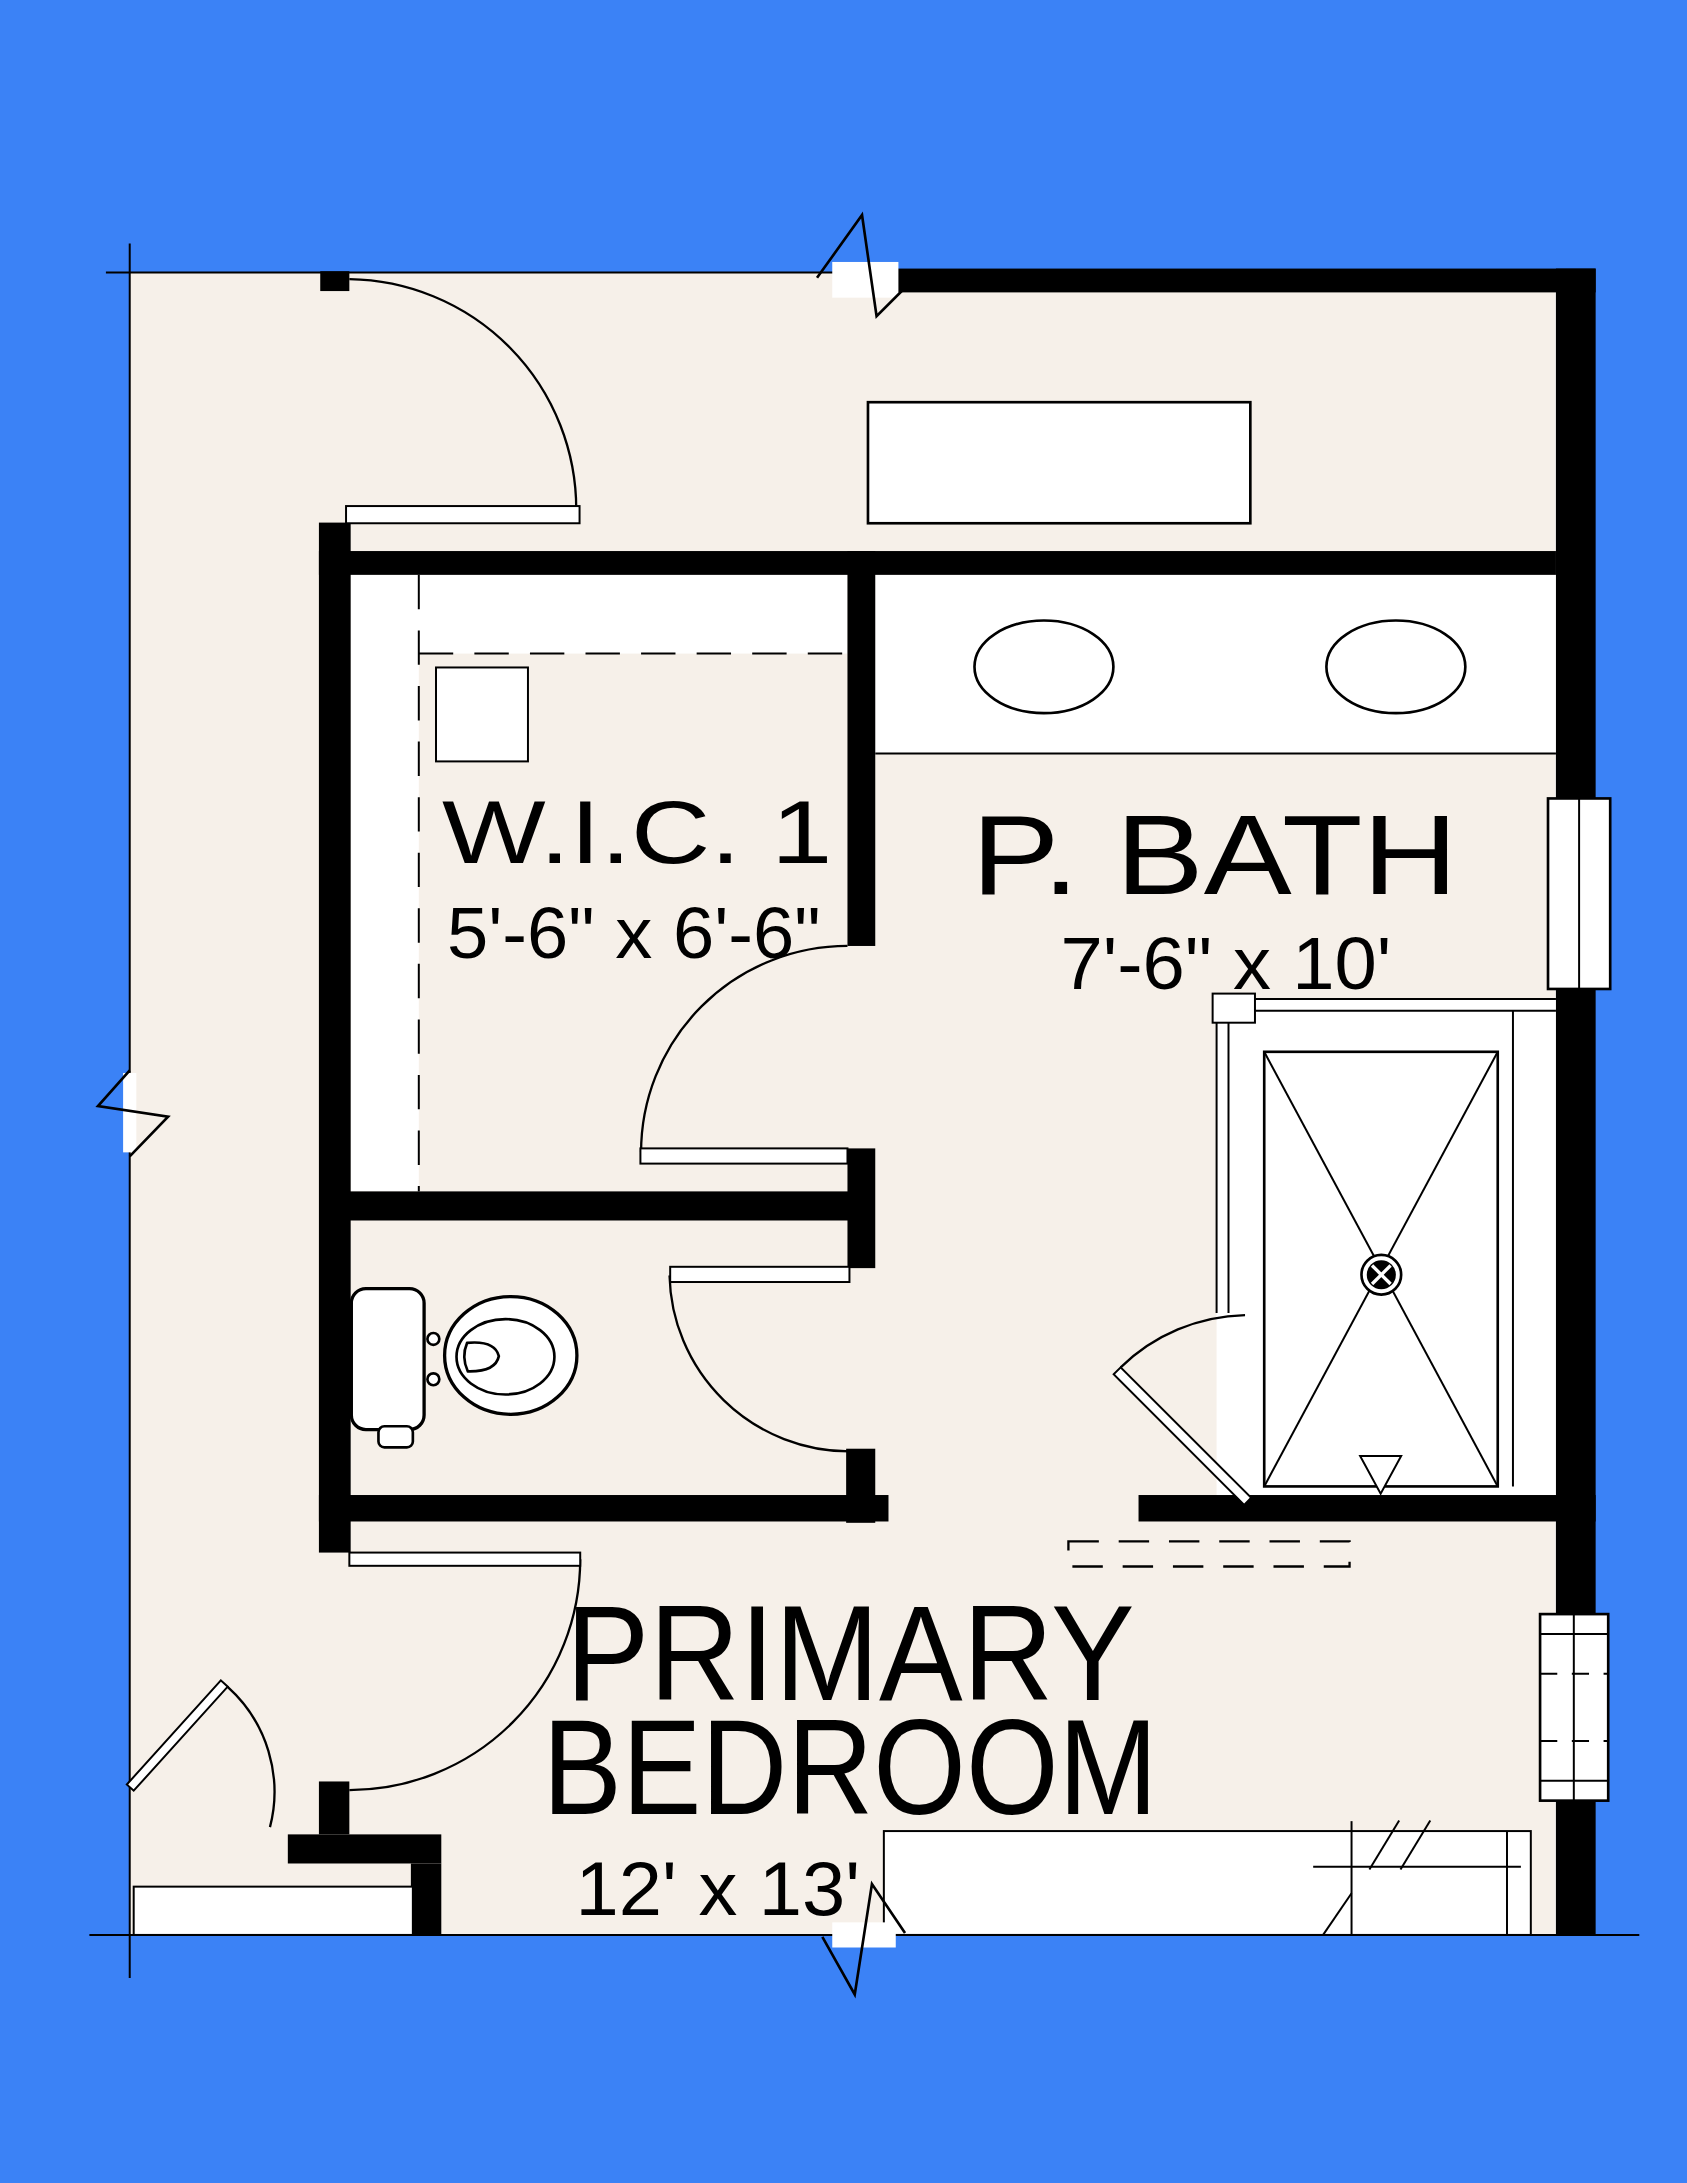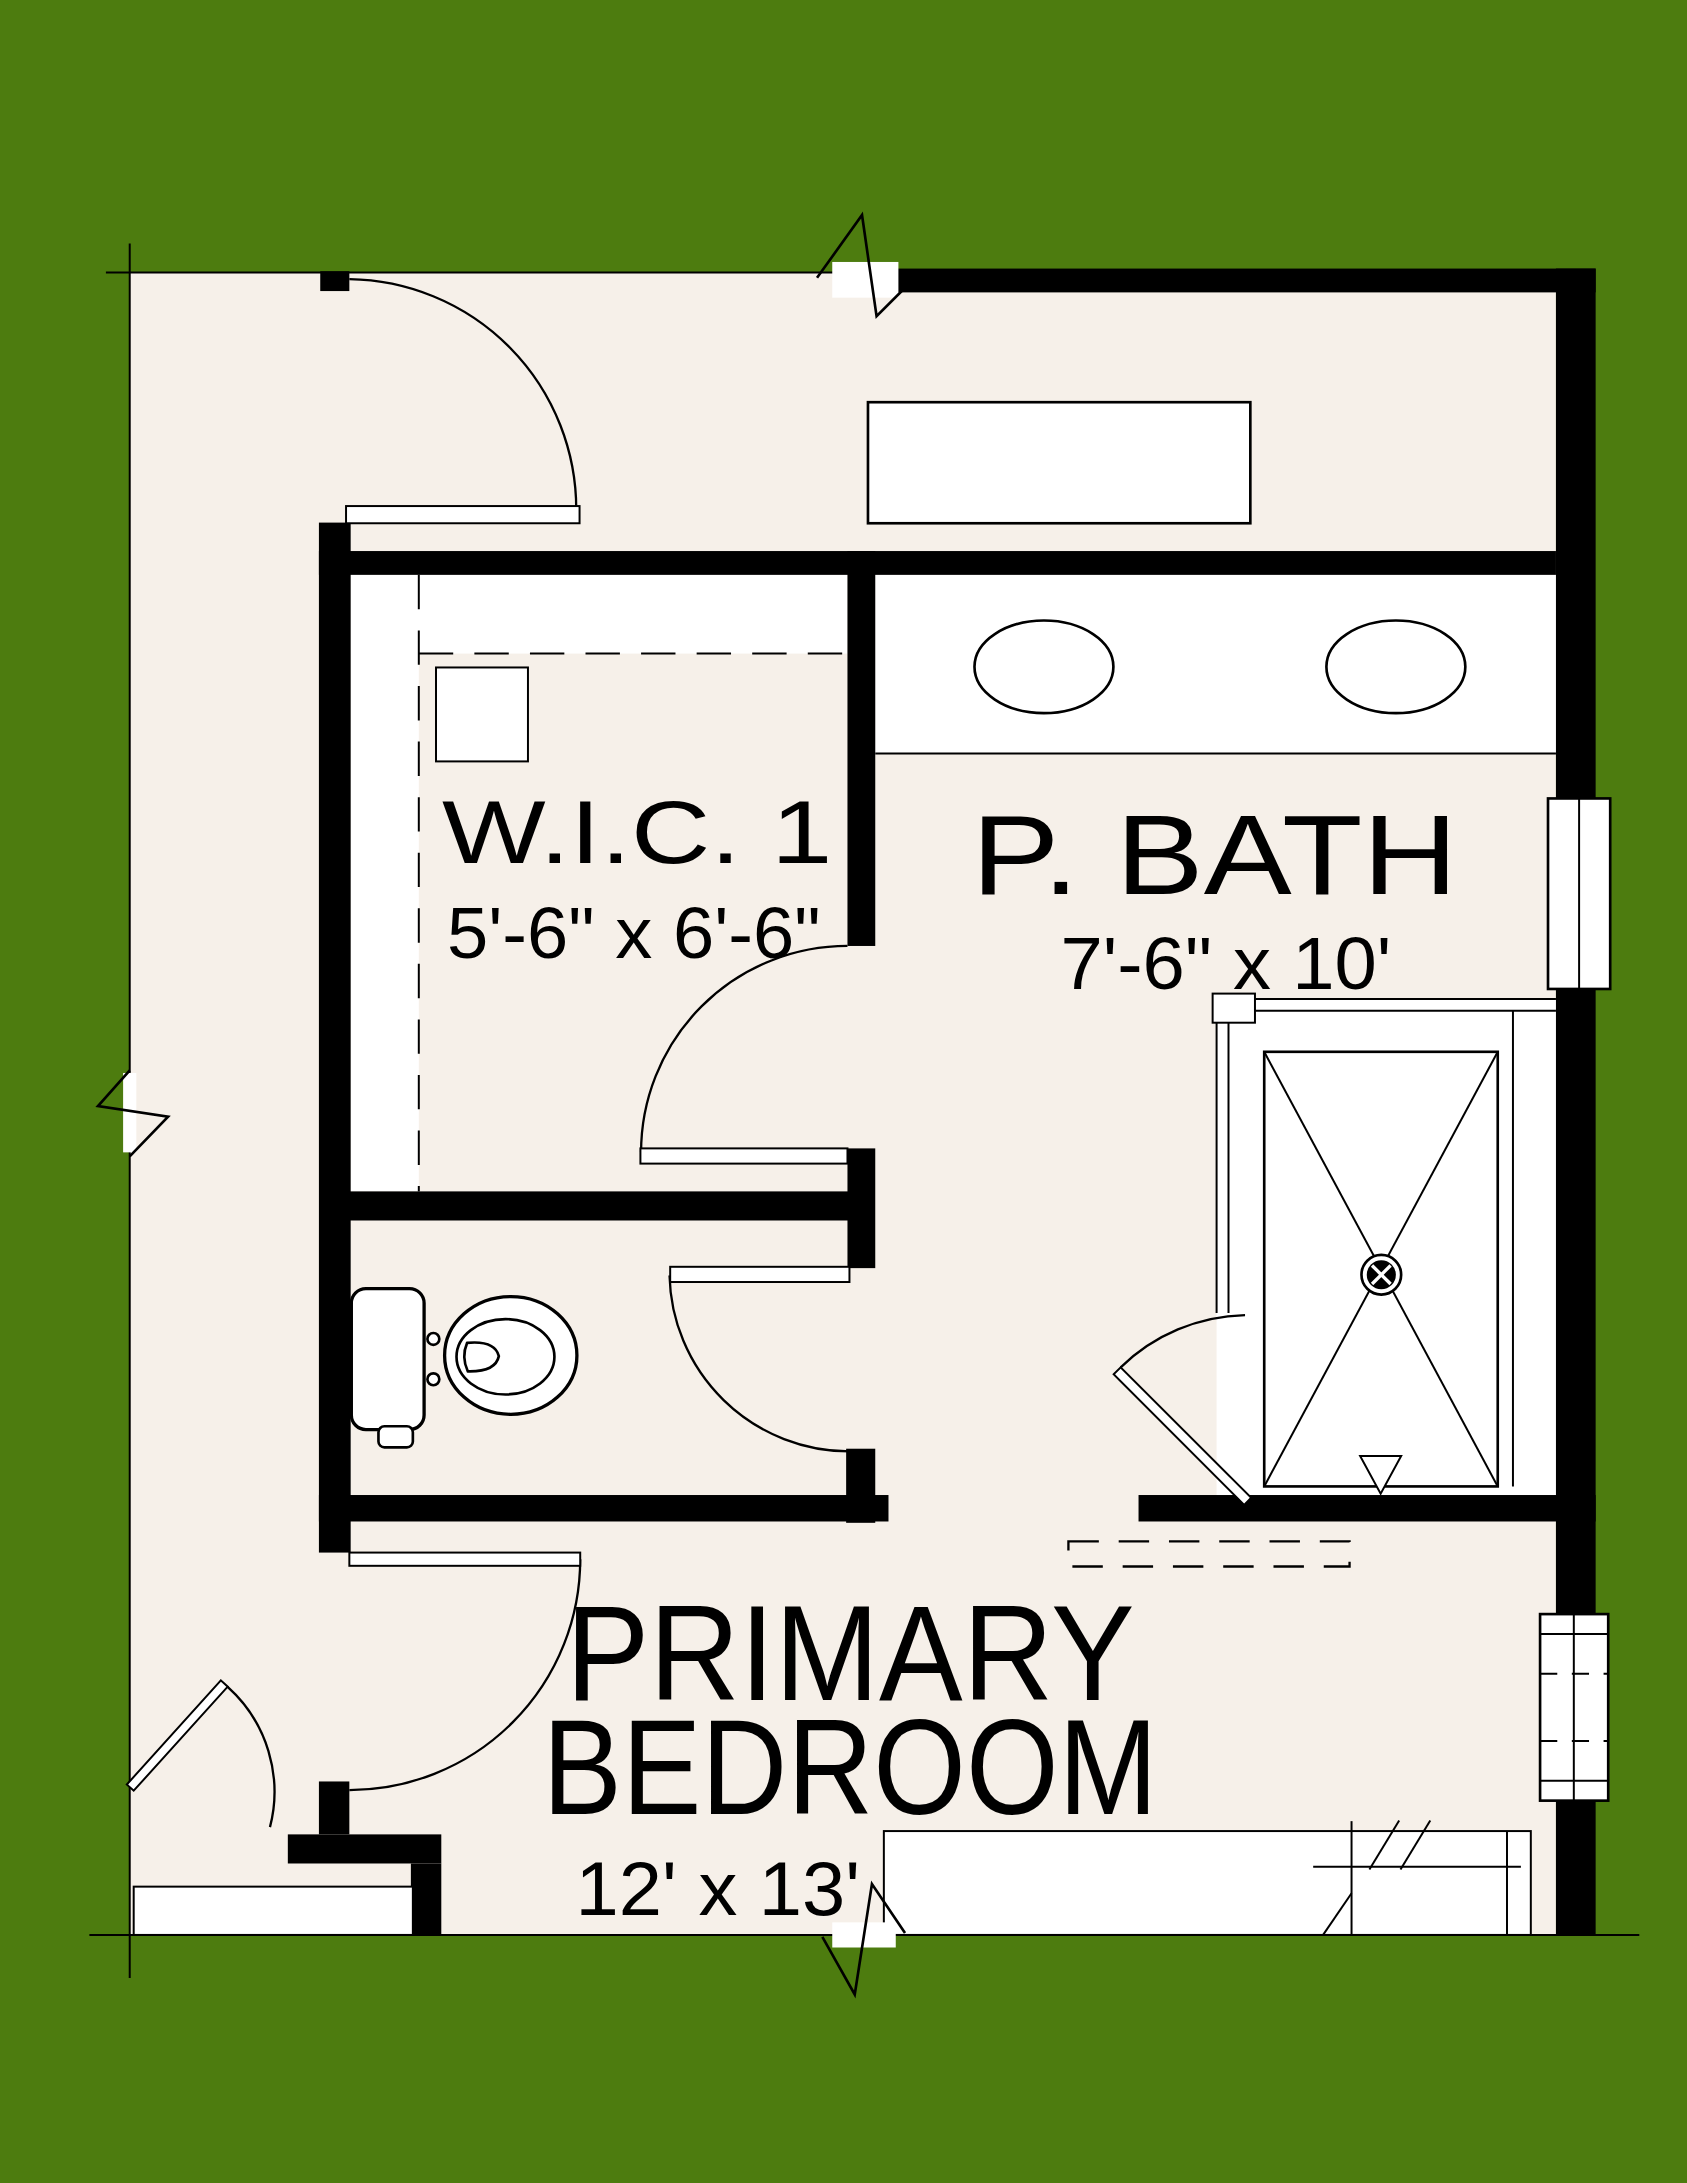--- a/index.html
+++ b/index.html
@@ -1,20 +1,20 @@
 <!DOCTYPE html>
 <html style="font-size:10.6px"><head>
 <meta charset="utf-8">
 <style>
   html, body { margin: 0; padding: 0; background: #ffffff; }
   .page {
     position: relative;
     width: 1687px;
     height: 2183px;
-    background: #4d7c0f;
+    background: #3b82f6;
     font-family: "Liberation Sans", sans-serif;
   }
   svg { position: absolute; left: 0; top: 0; }
   text {
     font-family: "Liberation Sans", sans-serif;
     fill: #000000;
   }
 </style>
 </head>
 <body>

